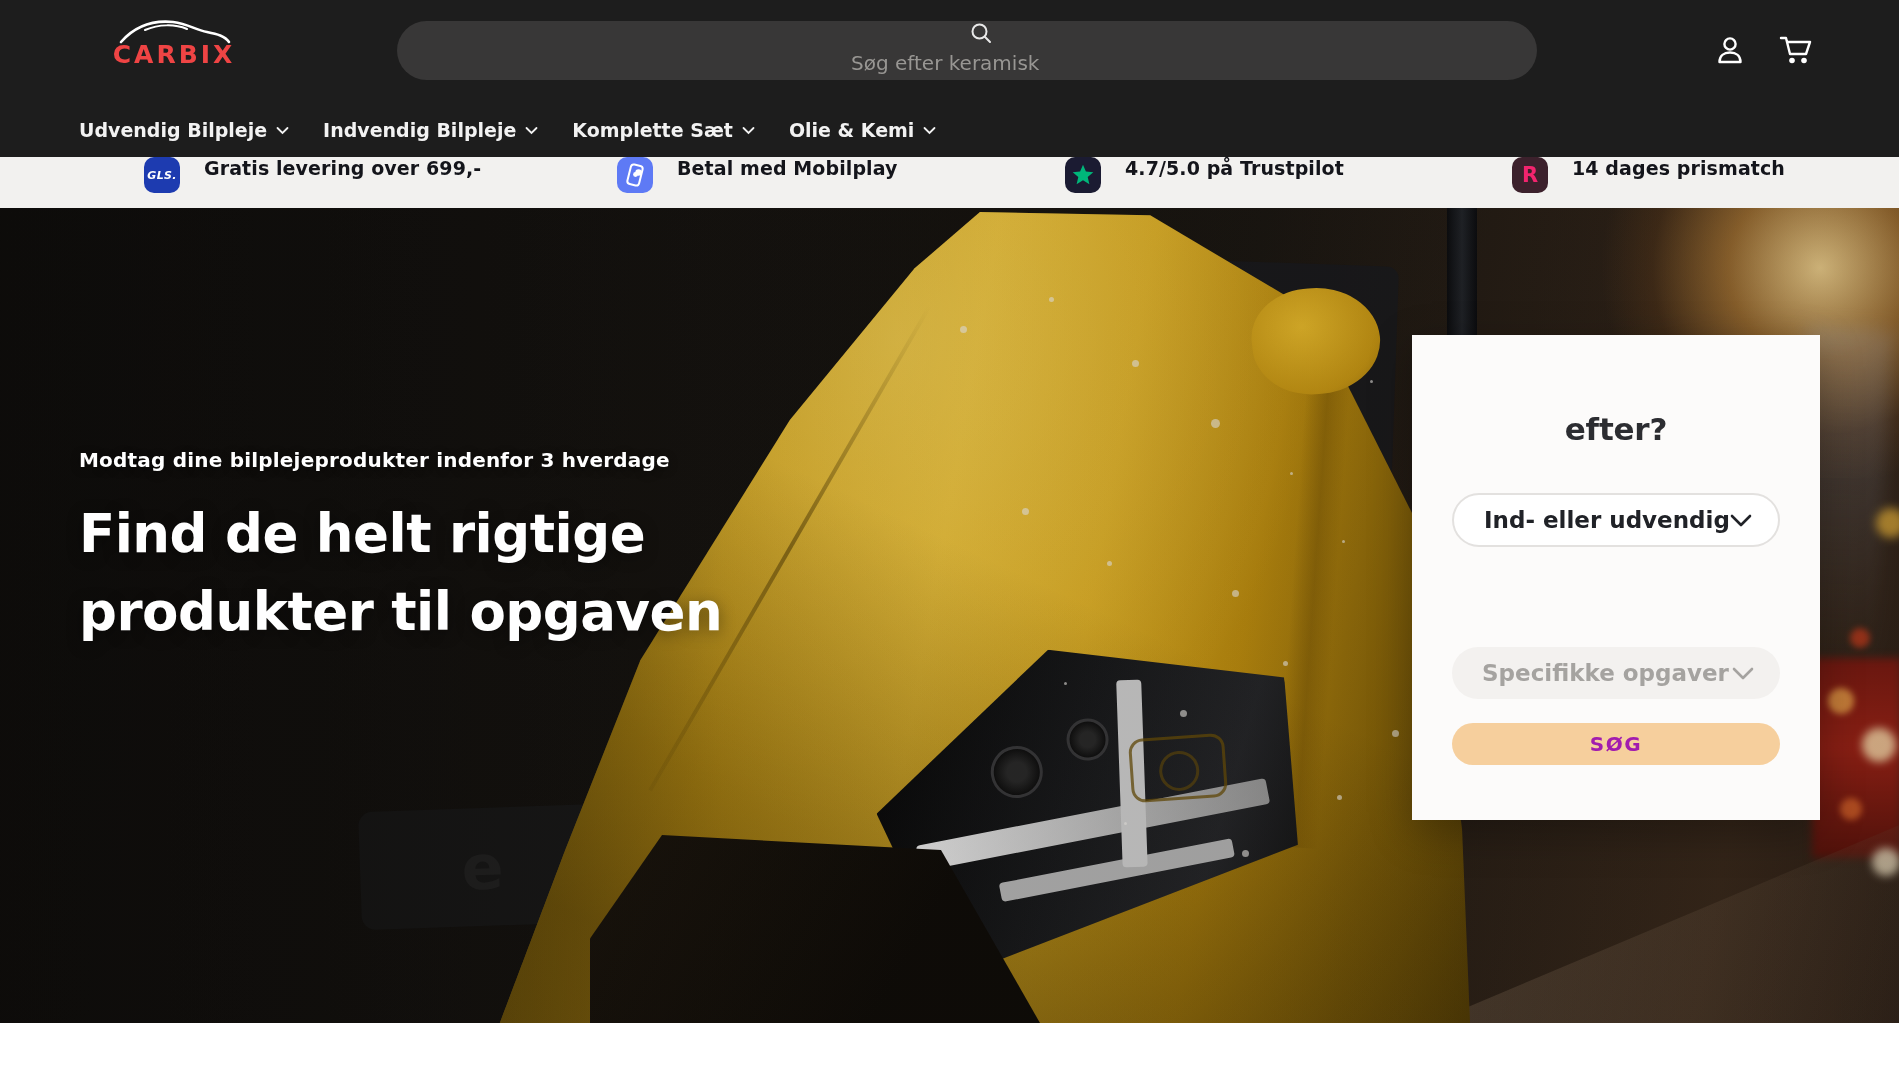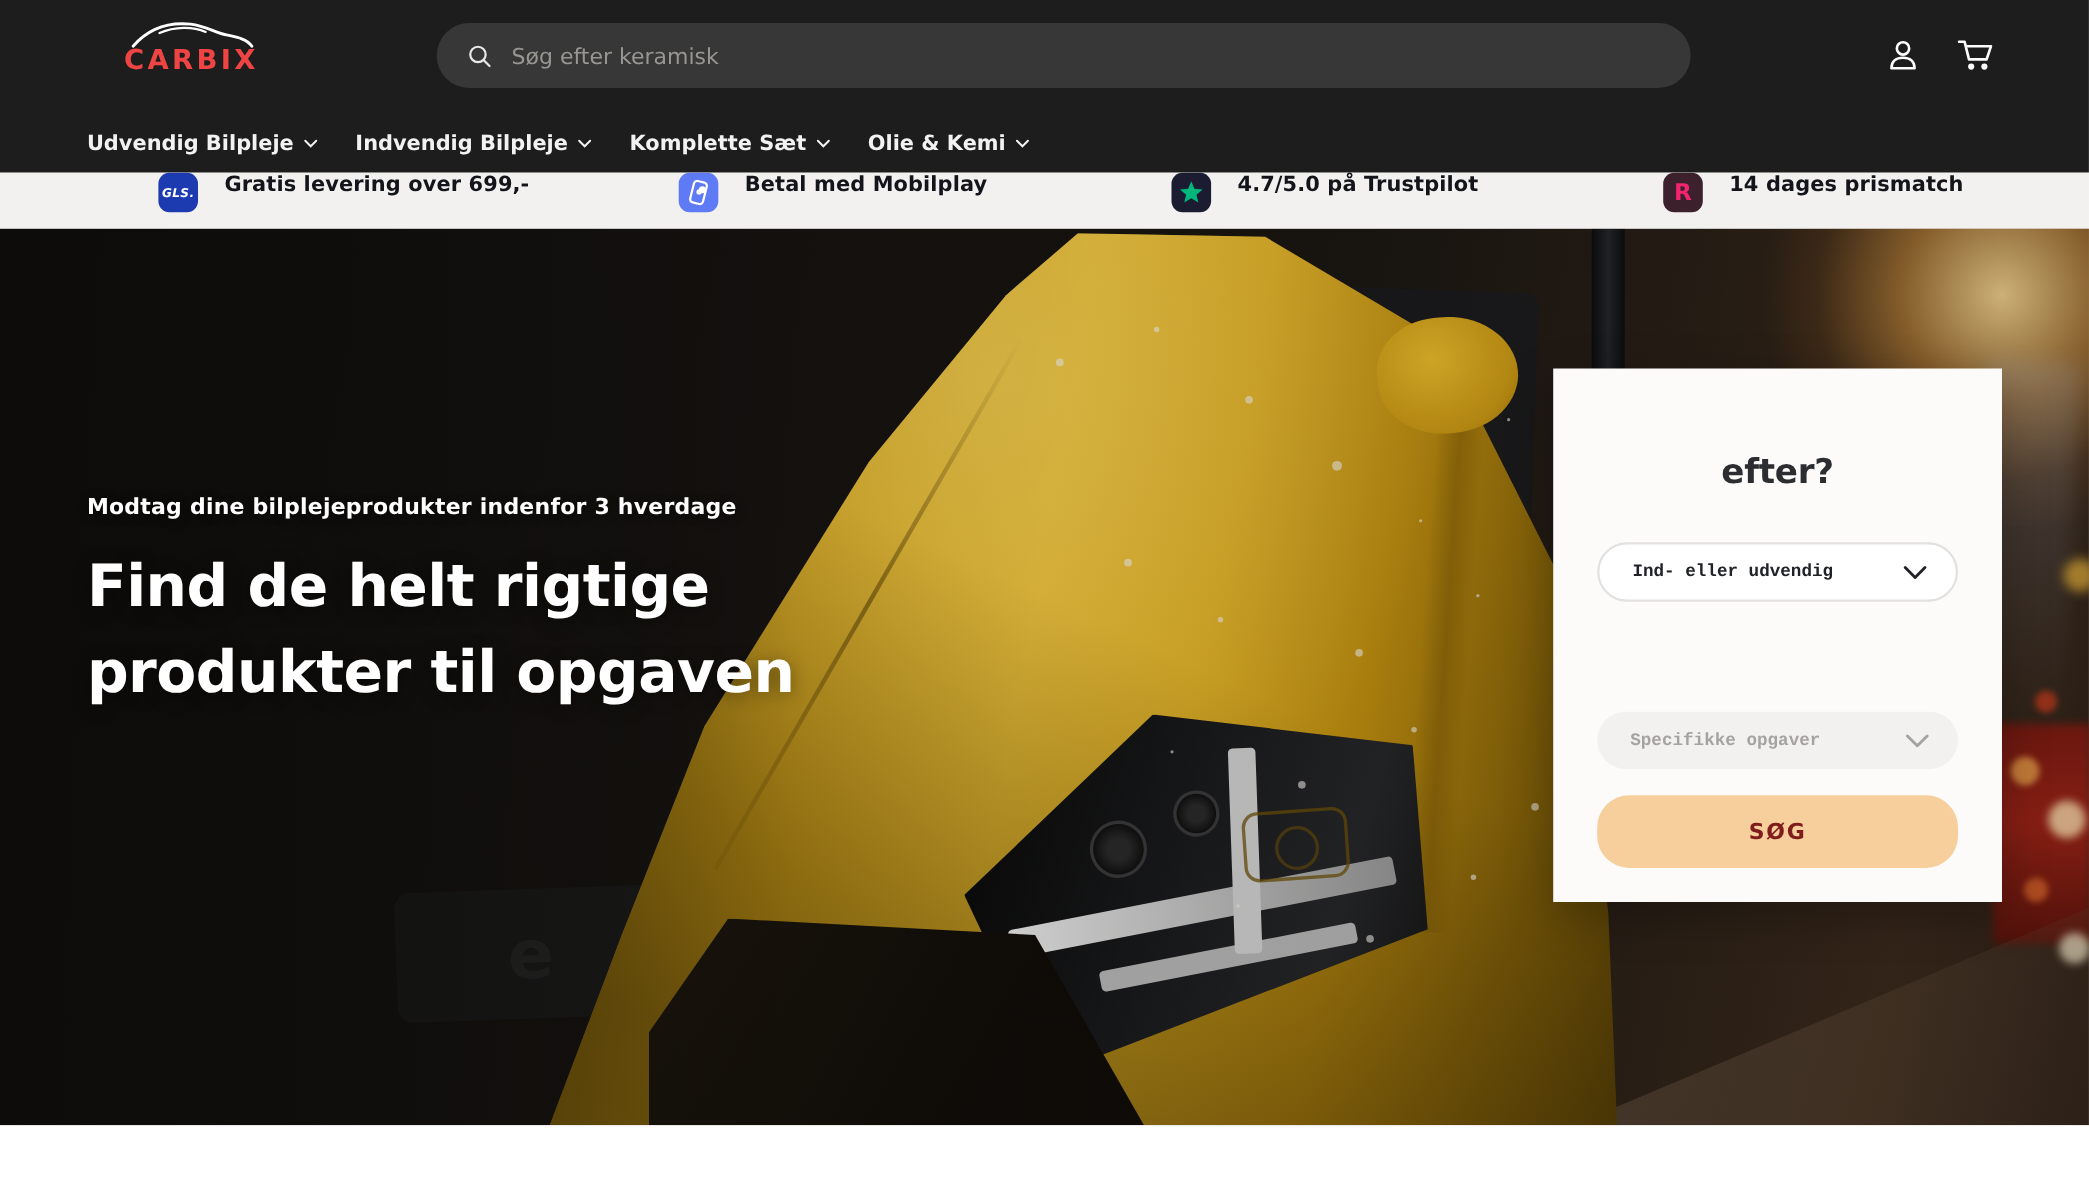--- a/index.html
+++ b/index.html
@@ -6,21 +6,21 @@
   html,body { width:1899px; height:1080px; background:#fff; overflow:hidden;
               font-family:"DejaVu Sans","Liberation Sans",sans-serif; }
   .page { position:relative; width:1899px; height:1080px; background:#fff; }
 
   
   .site-header { position:absolute; left:0; top:0; width:1899px; height:157px; background:#1d1d1d; }
   .logo { position:absolute; left:104px; top:16px; width:140px; color:#ef4444; text-align:center; cursor:pointer; }
   .logo svg { display:block; margin:0 auto; }
   .logo-text { font-size:25px; font-weight:800; letter-spacing:3px; margin-top:-6px; }
   .search-wrap { position:absolute; left:397px; top:21px; width:1140px; height:59px;
-                 background:#383737; border-radius:30px; display:flex; align-items:center; }
+                 background:#383737; border-radius:30px; display:flex; align-items:center;flex-direction:column; }
   .search-wrap svg { margin-left:27px; flex:0 0 auto; }
   .search-input { flex:1; height:100%; background:transparent; border:none; outline:none;
                   color:#ddd; font-size:20px; padding-left:17px; font-family:inherit; }
   .search-input::placeholder { color:#989693; }
   .hdr-icon { position:absolute; top:28px; width:44px; height:44px; display:flex;
               align-items:center; justify-content:center; cursor:pointer; }
   .hdr-icon.account { left:1708px; }
   .hdr-icon.cart { left:1774px; }
 
   .nav-row { position:absolute; left:0; top:103px; width:1899px; height:54px; }
@@ -107,28 +107,28 @@
   .headline { margin-top:23px; font-size:53px; font-weight:800; line-height:78px; letter-spacing:-.5px;
     text-shadow:0 3px 16px rgba(0,0,0,.4); }
 
   
   .widget { position:absolute; left:1412px; top:127px; width:408px; height:485px; background:#fcfbfa;
     box-shadow:0 12px 40px rgba(0,0,0,.28); padding:0 40px; }
   .widget-title { margin-top:36px; text-align:center; color:#2c2d31; font-size:31px;
     font-weight:800; line-height:39px; letter-spacing:-.2px; }
   .dd { position:absolute; left:40px; right:40px; display:flex; align-items:center;
     border-radius:28px; cursor:pointer; font-family:inherit; }
-  .dd span { font-size:16px; font-weight:700; padding-left:30px;font-family:Liberation Mono, monospace; }
+  .dd span { font-size:23px; font-weight:700; padding-left:30px; }
   .dd svg { position:absolute; right:26px; }
   .dd-active { top:158px; height:54px; background:#fff; border:2px solid #e3e1df; color:#202227; }
   .dd-muted  { background:#f3f1ef; border:none; color:#a5a3a0; }
   .dd-m1 { top:236px; height:52px; }
   .dd-m2 { top:312px; height:52px; }
-  .btn-sog { position:absolute; left:40px; right:40px; top:388px; height:66px; border:none;
-    border-radius:29px; background:#f6cf9d; color:#7f1d1d; font-size:20px; font-weight:800;
+  .btn-sog { position:absolute; left:40px; right:40px; top:388px; height:42px; border:none;
+    border-radius:29px; background:#f6cf9d; color:#a21caf; font-size:20px; font-weight:800;
     letter-spacing:1.5px; cursor:pointer; font-family:inherit; }
 
   .page-bottom { position:absolute; left:0; top:1023px; width:1899px; height:57px; background:#fff; }
 </style>
 </head>
 <body>
 
 <div class="page">
 
   <header class="site-header">

